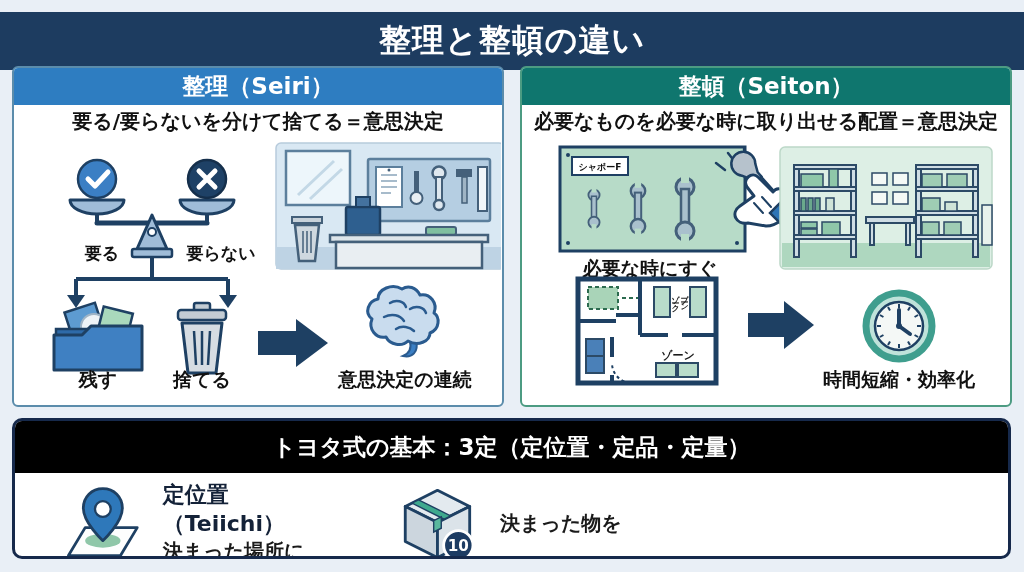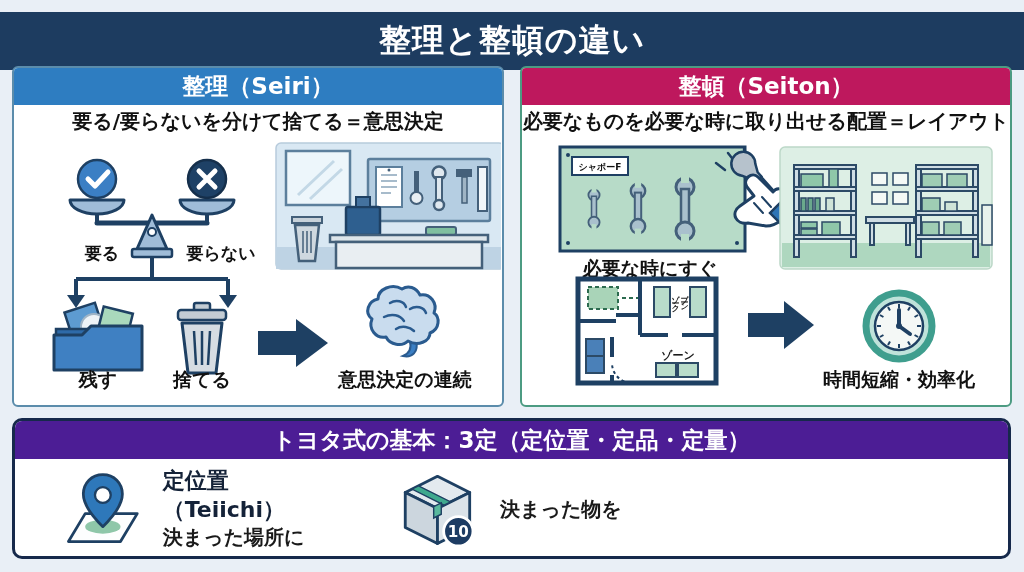--- a/index.html
+++ b/index.html
@@ -18,32 +18,32 @@
     position:absolute;top:66px;width:492px;height:341px;background:#fff;
     border-radius:6px;box-sizing:border-box;overflow:hidden;
   }
   .panel.seiri{left:12px;border:2.5px solid #5b8cab;}
   .panel.seiton{left:520px;border:2.5px solid #4c9b82;}
   .panel-header{
     height:37px;display:flex;align-items:center;justify-content:center;
     color:#fff;font-size:23px;font-weight:bold;
   }
   .panel.seiri .panel-header{background:#2e7dc1;}
-  .panel.seiton .panel-header{background:#be185d;}
+  .panel.seiton .panel-header{background:#0f766e;}
   .panel-subtitle{
     height:32px;display:flex;align-items:center;justify-content:center;
     font-size:20px;font-weight:bold;color:#111;text-align:right;
   }
   .panel-body{width:487px;height:266px;display:block;}
   .bottom-panel{
     position:absolute;left:12px;top:418px;width:999px;height:141px;background:#fff;
     border:3px solid #16294b;border-radius:10px;box-sizing:border-box;overflow:hidden;
   }
   .bottom-header{
-    height:38px;background:#4c1d95;color:#fff;display:flex;align-items:center;justify-content:center;
+    height:52px;background:#000000;color:#fff;display:flex;align-items:center;justify-content:center;
     font-size:23px;font-weight:bold;
   }
   .bottom-body{height:99px;display:flex;align-items:center;}
   .b-item{display:flex;align-items:center;gap:18px;width:33.33%;box-sizing:border-box;padding-left:46px;}
   .b-text .b-title{font-size:22px;font-weight:bold;color:#142238;line-height:1.3;}
   .b-text .b-desc{font-size:20px;font-weight:bold;color:#1a1a1a;line-height:1.3;}
 </style>
 </head>
 <body>
 
@@ -140,21 +140,21 @@
         <rect x="150" y="84" width="30" height="8" rx="2" fill="#7fbfa0" stroke="#44607a" stroke-width="2"></rect>
         <rect x="54" y="92" width="158" height="7" fill="#dde5ea" stroke="#44607a" stroke-width="2.5"></rect>
         <rect x="60" y="99" width="146" height="26" fill="#e9eef2" stroke="#44607a" stroke-width="2.5"></rect>
       </g>
     </g>
   </svg>
 </div>
 
 <div class="panel seiton">
   <div class="panel-header">整頓（Seiton）</div>
-  <div class="panel-subtitle">必要なものを必要な時に取り出せる配置＝レイアウト</div>
+  <div class="panel-subtitle">必要なものを必要な時に取り出せる配置＝意思決定</div>
   <svg class="panel-body" viewBox="0 0 487 266">
 
     <g transform="translate(38,10)">
       <rect x="0" y="0" width="185" height="104" fill="#b7dbc8" stroke="#1e4063" stroke-width="3"></rect>
       <circle cx="8" cy="8" r="2" fill="#1e4063"></circle>
         <circle cx="177" cy="8" r="2" fill="#1e4063"></circle>
       <circle cx="8" cy="96" r="2" fill="#1e4063"></circle>
         <circle cx="177" cy="96" r="2" fill="#1e4063"></circle>
       <rect x="12" y="10" width="56" height="18" fill="#fff" stroke="#1e4063" stroke-width="2"></rect>
       <text x="40" y="23" text-anchor="middle" font-size="9" font-weight="bold" fill="#111">シャボーF</text>

